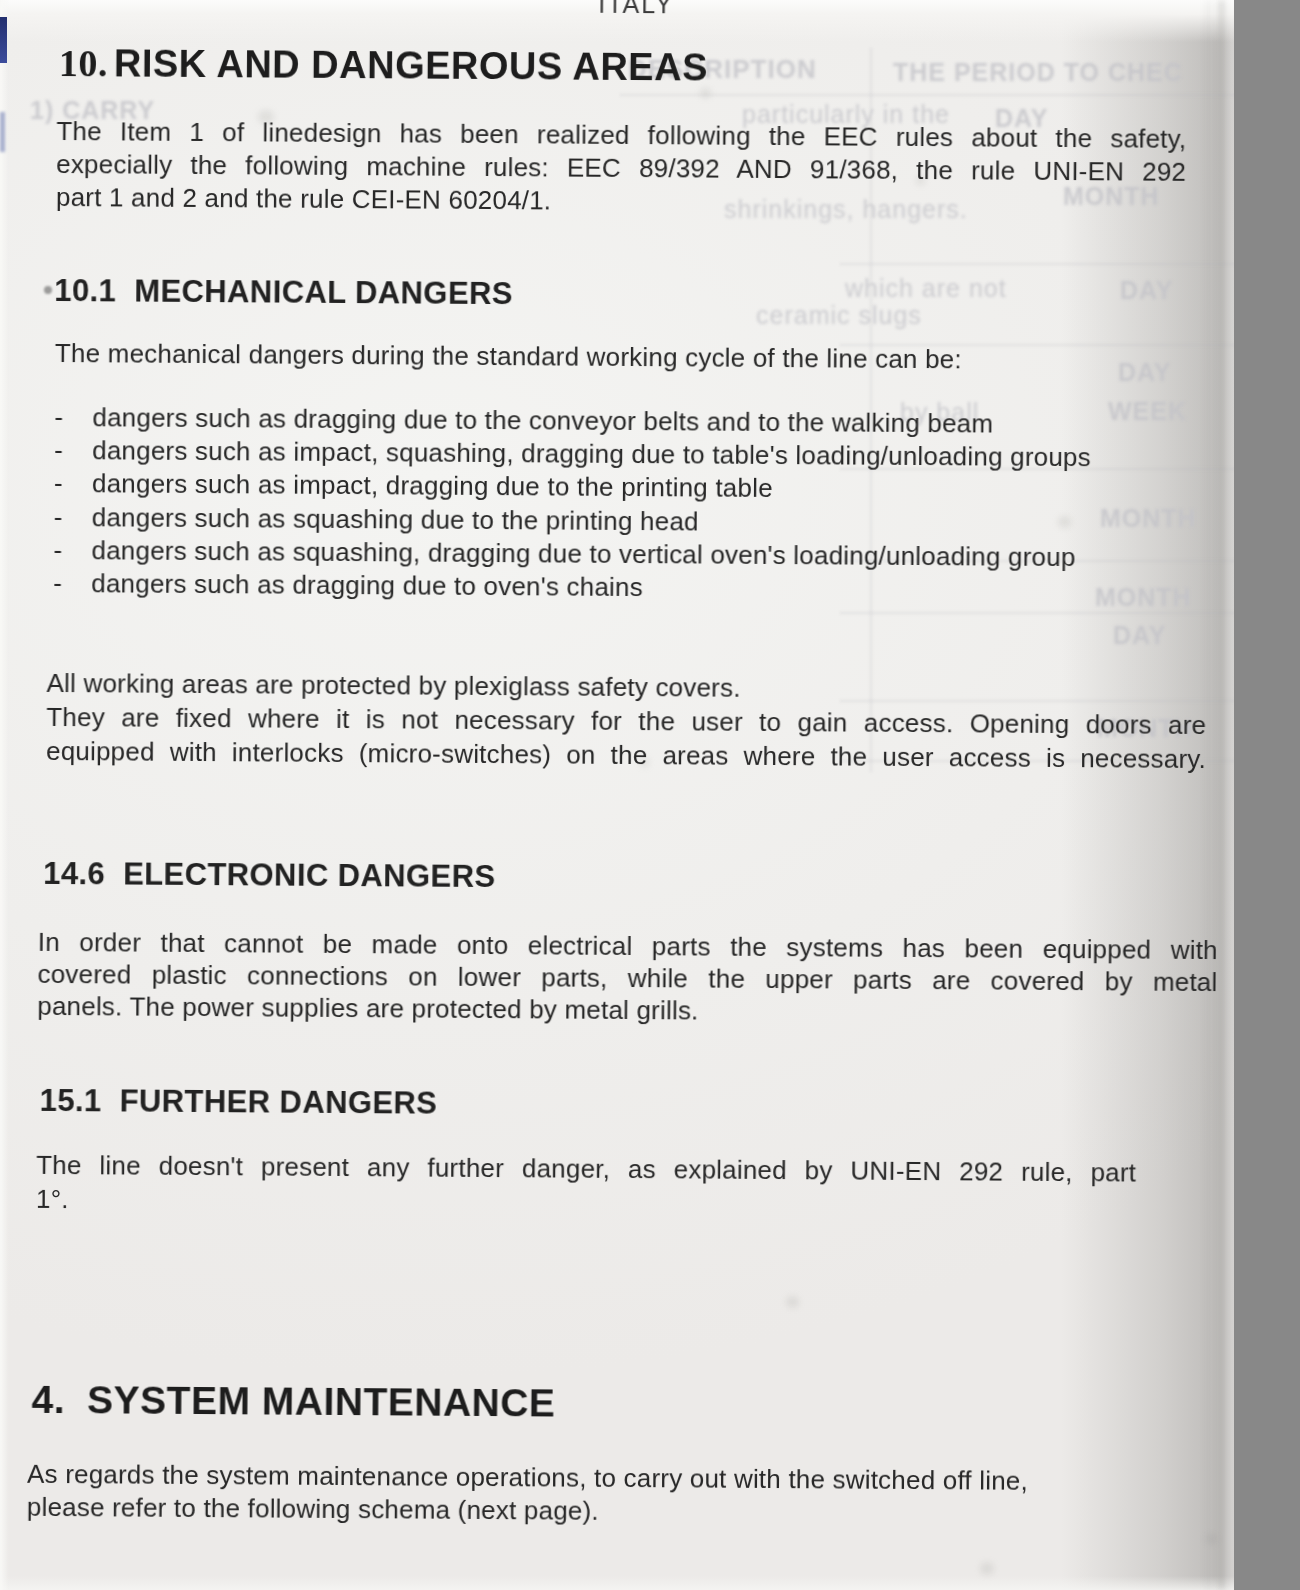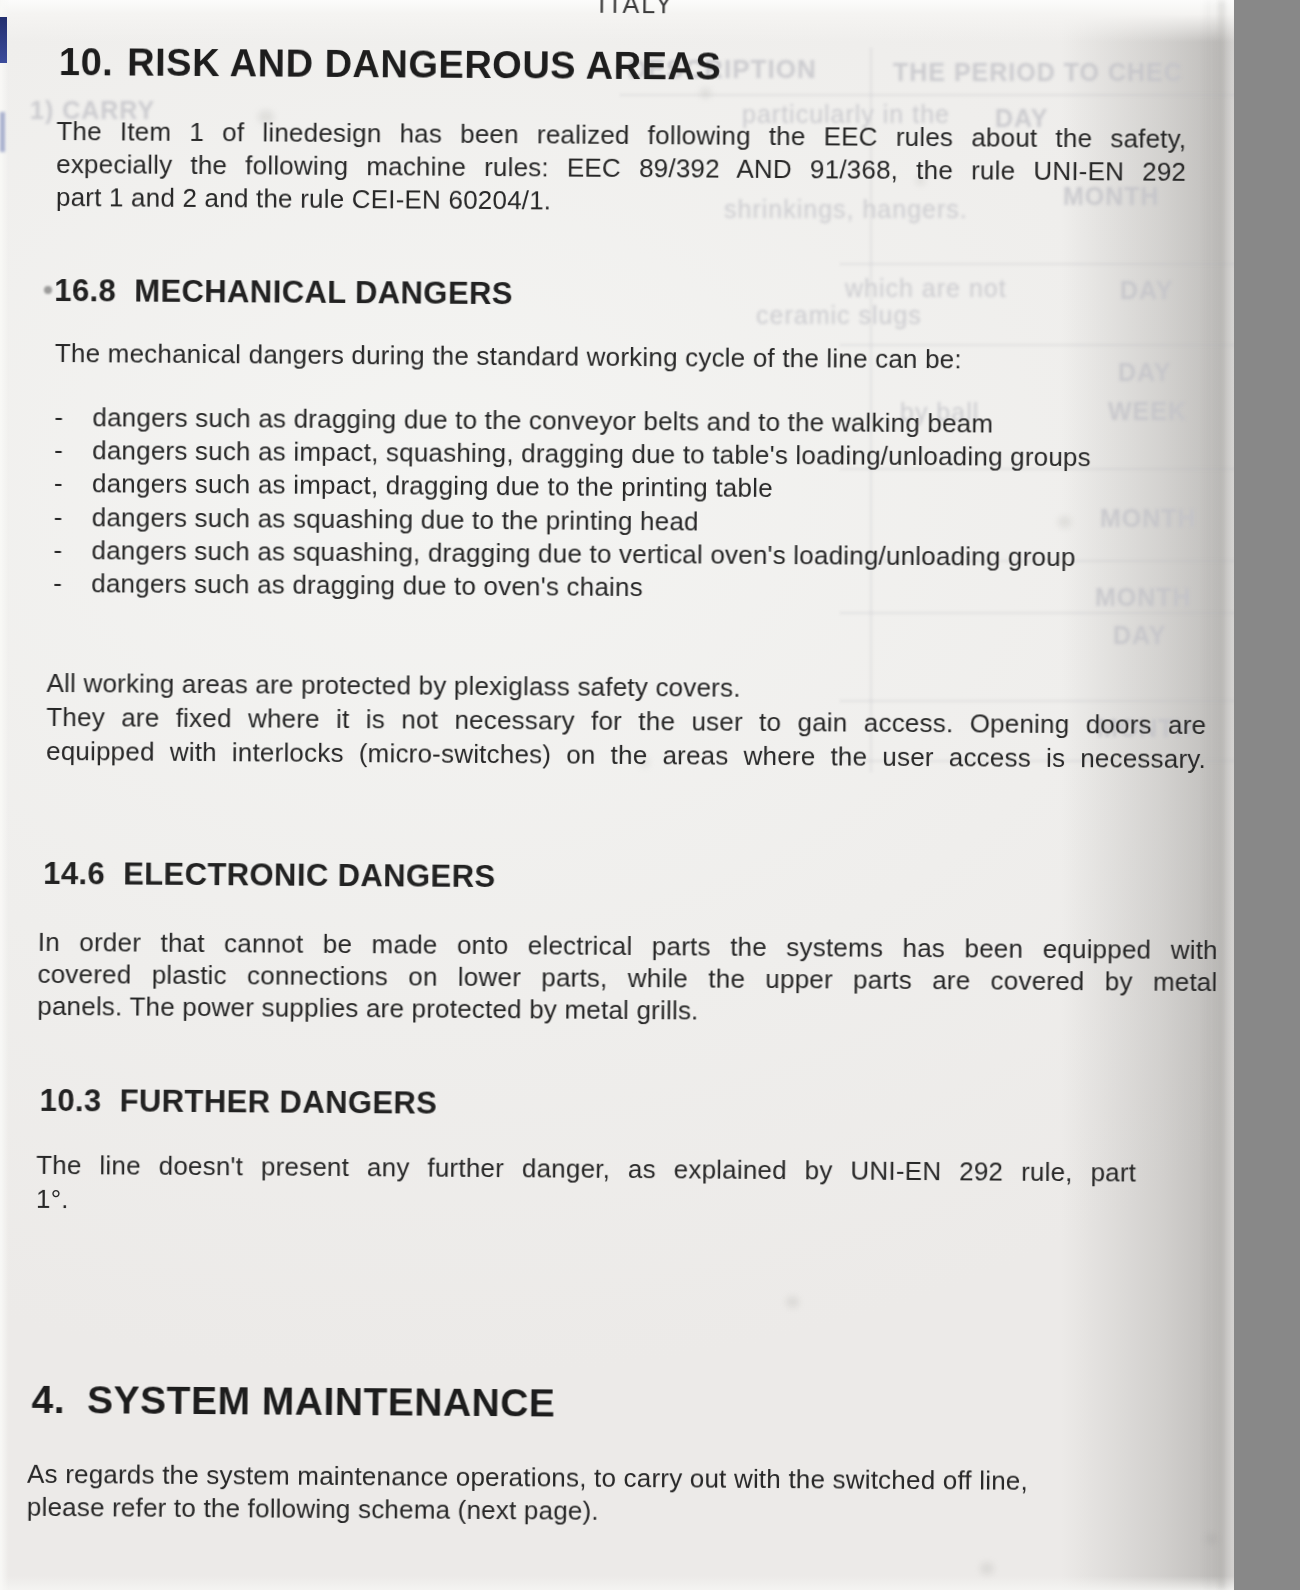--- a/index.html
+++ b/index.html
@@ -30,21 +30,21 @@
   .ghost{position:absolute;inset:0;z-index:1;color:#c3c3c8;filter:blur(1.7px);opacity:.8;}
   .ghost span{position:absolute;white-space:nowrap;letter-spacing:1px;}
   .gl{position:absolute;background:rgba(185,185,188,.33);}
   .glv{width:2px;}
   .glh{height:2px;}
   
   .content{position:absolute;inset:0;z-index:2;color:#272727;
     transform:rotate(0.4deg);transform-origin:60px 50px;filter:blur(.33px);}
   .italy{position:absolute;left:598px;top:-14px;font-size:25px;letter-spacing:2px;color:#3a3a3a;}
   .h1{position:absolute;left:59px;top:41px;font-size:38px;font-weight:700;letter-spacing:.5px;color:#1d1d1d;}
-  .h1 .hnum{margin-right:14px;}
+  .h1 .hnum{margin-right:6px;font-family:Liberation Serif, serif;}
   .hsub{position:absolute;font-size:31px;font-weight:700;letter-spacing:.4px;color:#222;}
   .hsub .hnum{margin-right:18px;}
   .h10_1{left:56px;top:273px;}
   .h10_2{left:49px;top:856px;}
   .h10_3{left:47px;top:1083px;}
   .h11{position:absolute;left:41px;top:1378px;font-size:39px;font-weight:700;letter-spacing:.5px;color:#1d1d1d;}
   .h11 .hnum{margin-right:22px;}
   .para{position:absolute;font-size:26px;letter-spacing:.2px;}
   .para .line{height:33px;line-height:33px;white-space:nowrap;}
   .para .line.just{white-space:normal;text-align:justify;text-align-last:justify;}
@@ -120,21 +120,21 @@
     <div class="h1">
       <span class="hnum">10.</span><span>RISK AND DANGEROUS AREAS</span>
     </div>
     <div class="para p1">
         <div class="line just">The Item 1 of linedesign has been realized following the EEC rules about the safety,</div>
         <div class="line just">expecially the following machine rules: EEC 89/392 AND 91/368, the rule UNI-EN 292</div>
         <div class="line">part 1 and 2 and the rule CEI-EN 60204/1.</div>
       </div>
 
     <div class="hsub h10_1">
-      <span class="hnum">16.8</span><span>MECHANICAL DANGERS</span>
+      <span class="hnum">10.1</span><span>MECHANICAL DANGERS</span>
     </div>
     <div class="para p2">
         <div class="line">The mechanical dangers during the standard working cycle of the line can be:</div>
       </div>
     <div class="blist">
         <div class="brow">
           <span class="bdash">-</span>
           <span>dangers such as dragging due to the conveyor belts and to the walking beam</span>
         </div>
         <div class="brow">
@@ -167,21 +167,21 @@
     <div class="hsub h10_2">
       <span class="hnum">14.6</span><span>ELECTRONIC DANGERS</span>
     </div>
     <div class="para p4">
         <div class="line just">In order that cannot be made onto electrical parts  the systems has been equipped with</div>
         <div class="line just">covered plastic connections on lower parts, while the upper parts are covered by metal</div>
         <div class="line">panels. The power supplies are protected by metal grills.</div>
       </div>
 
     <div class="hsub h10_3">
-      <span class="hnum">10.3</span><span>FURTHER DANGERS</span>
+      <span class="hnum">15.1</span><span>FURTHER DANGERS</span>
     </div>
     <div class="para p5">
         <div class="line just">The line doesn't present any further danger, as explained by UNI-EN 292 rule, part</div>
         <div class="line">1°.</div>
       </div>
 
     <div class="h11">
       <span class="hnum">4.</span><span>SYSTEM MAINTENANCE</span>
     </div>
     <div class="para p6">

